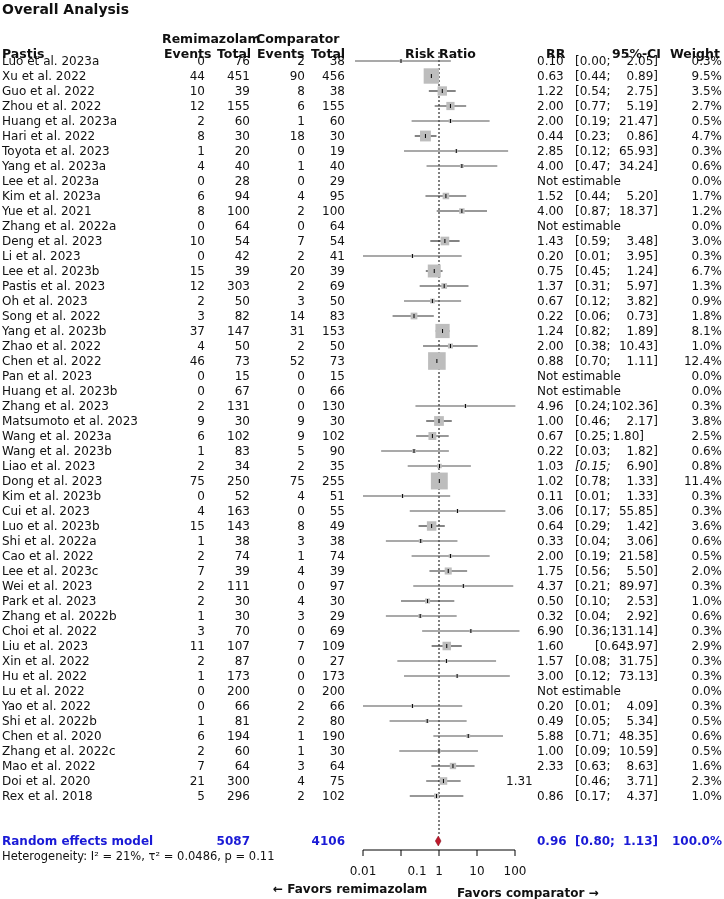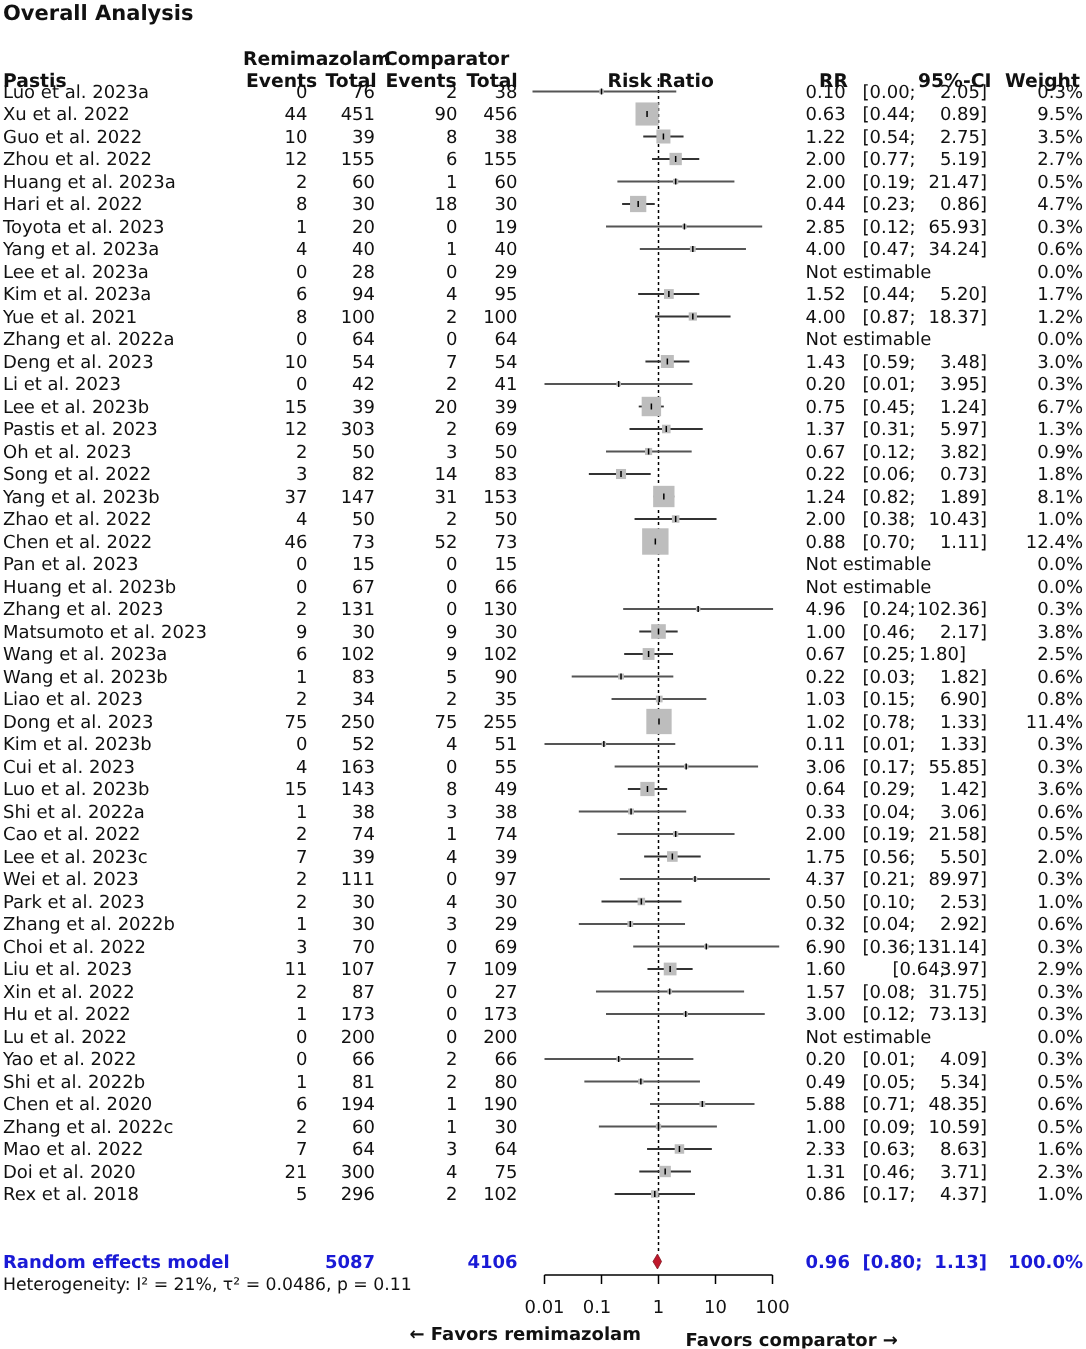--- a/index.html
+++ b/index.html
@@ -330,21 +330,21 @@
       <div class="abs cell r" style="left: 610px; top: 444px; width: 48px;">1.82]</div>
       <div class="abs cell r" style="left: 660px; top: 444px; width: 62px;">0.6%</div>
     </div>
     <div>
       <div class="abs cell " style="left: 2px; top: 459px;">Liao et al. 2023</div>
       <div class="abs cell r" style="left: 175px; top: 459px; width: 30px;">2</div>
       <div class="abs cell r" style="left: 210px; top: 459px; width: 40px;">34</div>
       <div class="abs cell r" style="left: 265px; top: 459px; width: 40px;">2</div>
       <div class="abs cell r" style="left: 305px; top: 459px; width: 40px;">35</div>
       <div class="abs cell " style="left: 537px; top: 459px;">1.03</div>
-      <div class="abs cell " style="left: 575px; top: 459px;">[0.15;</div>
+      <div class="abs cell " style="left: 575px; top: 459px; font-style: italic;">[0.15;</div>
       <div class="abs cell r" style="left: 610px; top: 459px; width: 48px;">6.90]</div>
       <div class="abs cell r" style="left: 660px; top: 459px; width: 62px;">0.8%</div>
     </div>
     <div>
       <div class="abs cell " style="left: 2px; top: 474px;">Dong et al. 2023</div>
       <div class="abs cell r" style="left: 175px; top: 474px; width: 30px;">75</div>
       <div class="abs cell r" style="left: 210px; top: 474px; width: 40px;">250</div>
       <div class="abs cell r" style="left: 265px; top: 474px; width: 40px;">75</div>
       <div class="abs cell r" style="left: 305px; top: 474px; width: 40px;">255</div>
       <div class="abs cell " style="left: 537px; top: 474px;">1.02</div>
@@ -560,21 +560,21 @@
       <div class="abs cell " style="left: 575px; top: 759px;">[0.63;</div>
       <div class="abs cell r" style="left: 610px; top: 759px; width: 48px;">8.63]</div>
       <div class="abs cell r" style="left: 660px; top: 759px; width: 62px;">1.6%</div>
     </div>
     <div>
       <div class="abs cell " style="left: 2px; top: 774px;">Doi et al. 2020</div>
       <div class="abs cell r" style="left: 175px; top: 774px; width: 30px;">21</div>
       <div class="abs cell r" style="left: 210px; top: 774px; width: 40px;">300</div>
       <div class="abs cell r" style="left: 265px; top: 774px; width: 40px;">4</div>
       <div class="abs cell r" style="left: 305px; top: 774px; width: 40px;">75</div>
-      <div class="abs cell " style="left: 537px; top: 774px;">1.31</div>
+      <div class="abs cell " style="left: 506px; top: 774px;">1.31</div>
       <div class="abs cell " style="left: 575px; top: 774px;">[0.46;</div>
       <div class="abs cell r" style="left: 610px; top: 774px; width: 48px;">3.71]</div>
       <div class="abs cell r" style="left: 660px; top: 774px; width: 62px;">2.3%</div>
     </div>
     <div>
       <div class="abs cell " style="left: 2px; top: 789px;">Rex et al. 2018</div>
       <div class="abs cell r" style="left: 175px; top: 789px; width: 30px;">5</div>
       <div class="abs cell r" style="left: 210px; top: 789px; width: 40px;">296</div>
       <div class="abs cell r" style="left: 265px; top: 789px; width: 40px;">2</div>
       <div class="abs cell r" style="left: 305px; top: 789px; width: 40px;">102</div>
@@ -736,19 +736,19 @@
 <div class="abs cell blue r" style="left:295px;top:834px;width:50px;">4106</div>
 <div class="abs cell blue" style="left:537px;top:834px;">0.96</div>
 <div class="abs cell blue" style="left:575px;top:834px;">[0.80;</div>
 <div class="abs cell blue r" style="left:610px;top:834px;width:48px;">1.13]</div>
 <div class="abs cell blue r" style="left:660px;top:834px;width:62px;">100.0%</div>
 
 <div class="abs het" style="left:2px;top:849px;">Heterogeneity: I² = 21%, τ² = 0.0486, p = 0.11</div>
 
 <div id="ticks">
     <div class="abs cell" style="left: 333px; width: 60px; text-align: center; top: 864px;">0.01</div>
-    <div class="abs cell" style="left: 368px; width: 60px; text-align: center; top: 864px;">0.1</div>
+    <div class="abs cell" style="left: 387px; width: 60px; text-align: center; top: 864px;">0.1</div>
     <div class="abs cell" style="left: 409px; width: 60px; text-align: center; top: 864px;">1</div>
     <div class="abs cell" style="left: 447px; width: 60px; text-align: center; top: 864px;">10</div>
     <div class="abs cell" style="left: 485px; width: 60px; text-align: center; top: 864px;">100</div>
   </div>
 <div class="abs fav" style="left:273px;top:882px;">← Favors remimazolam</div>
 <div class="abs fav" style="left:457px;top:886px;">Favors comparator →</div>
 
 </body></html>

